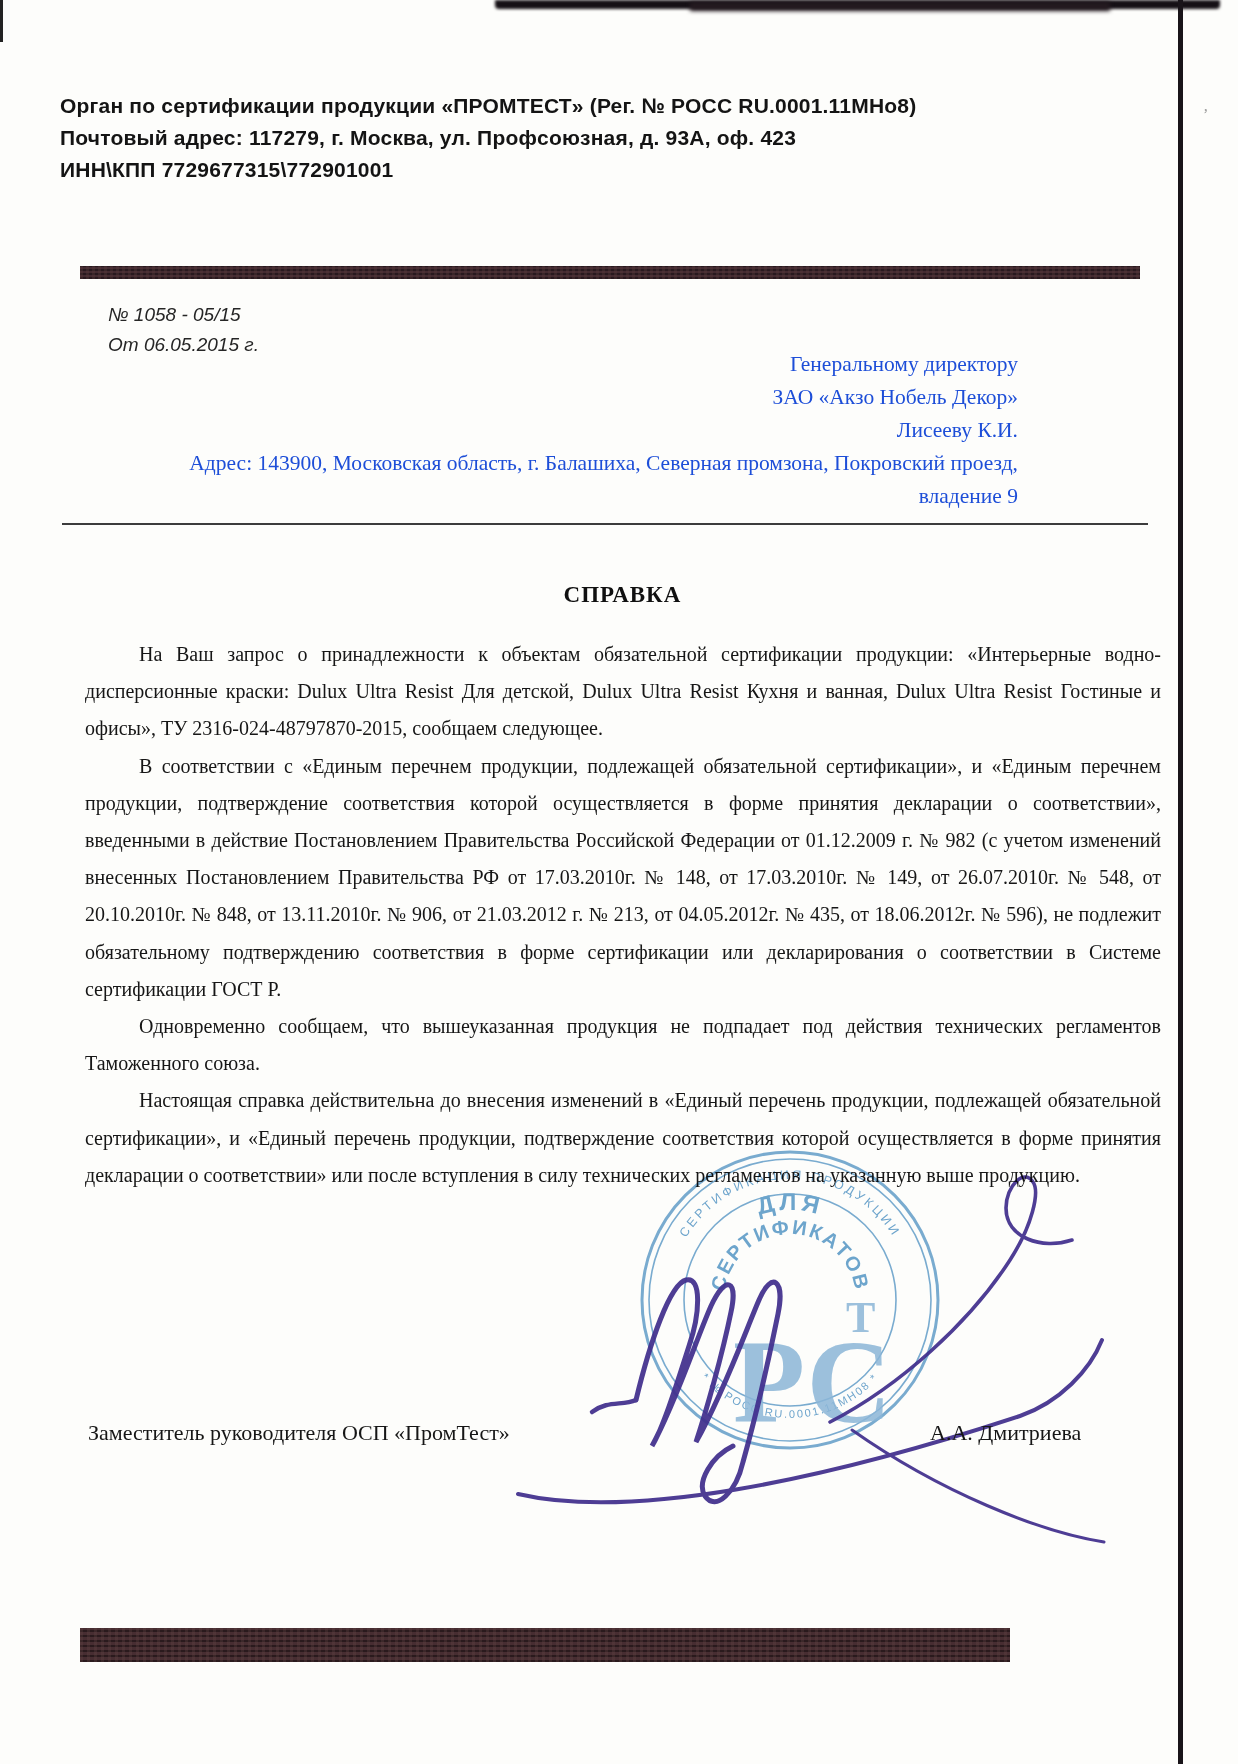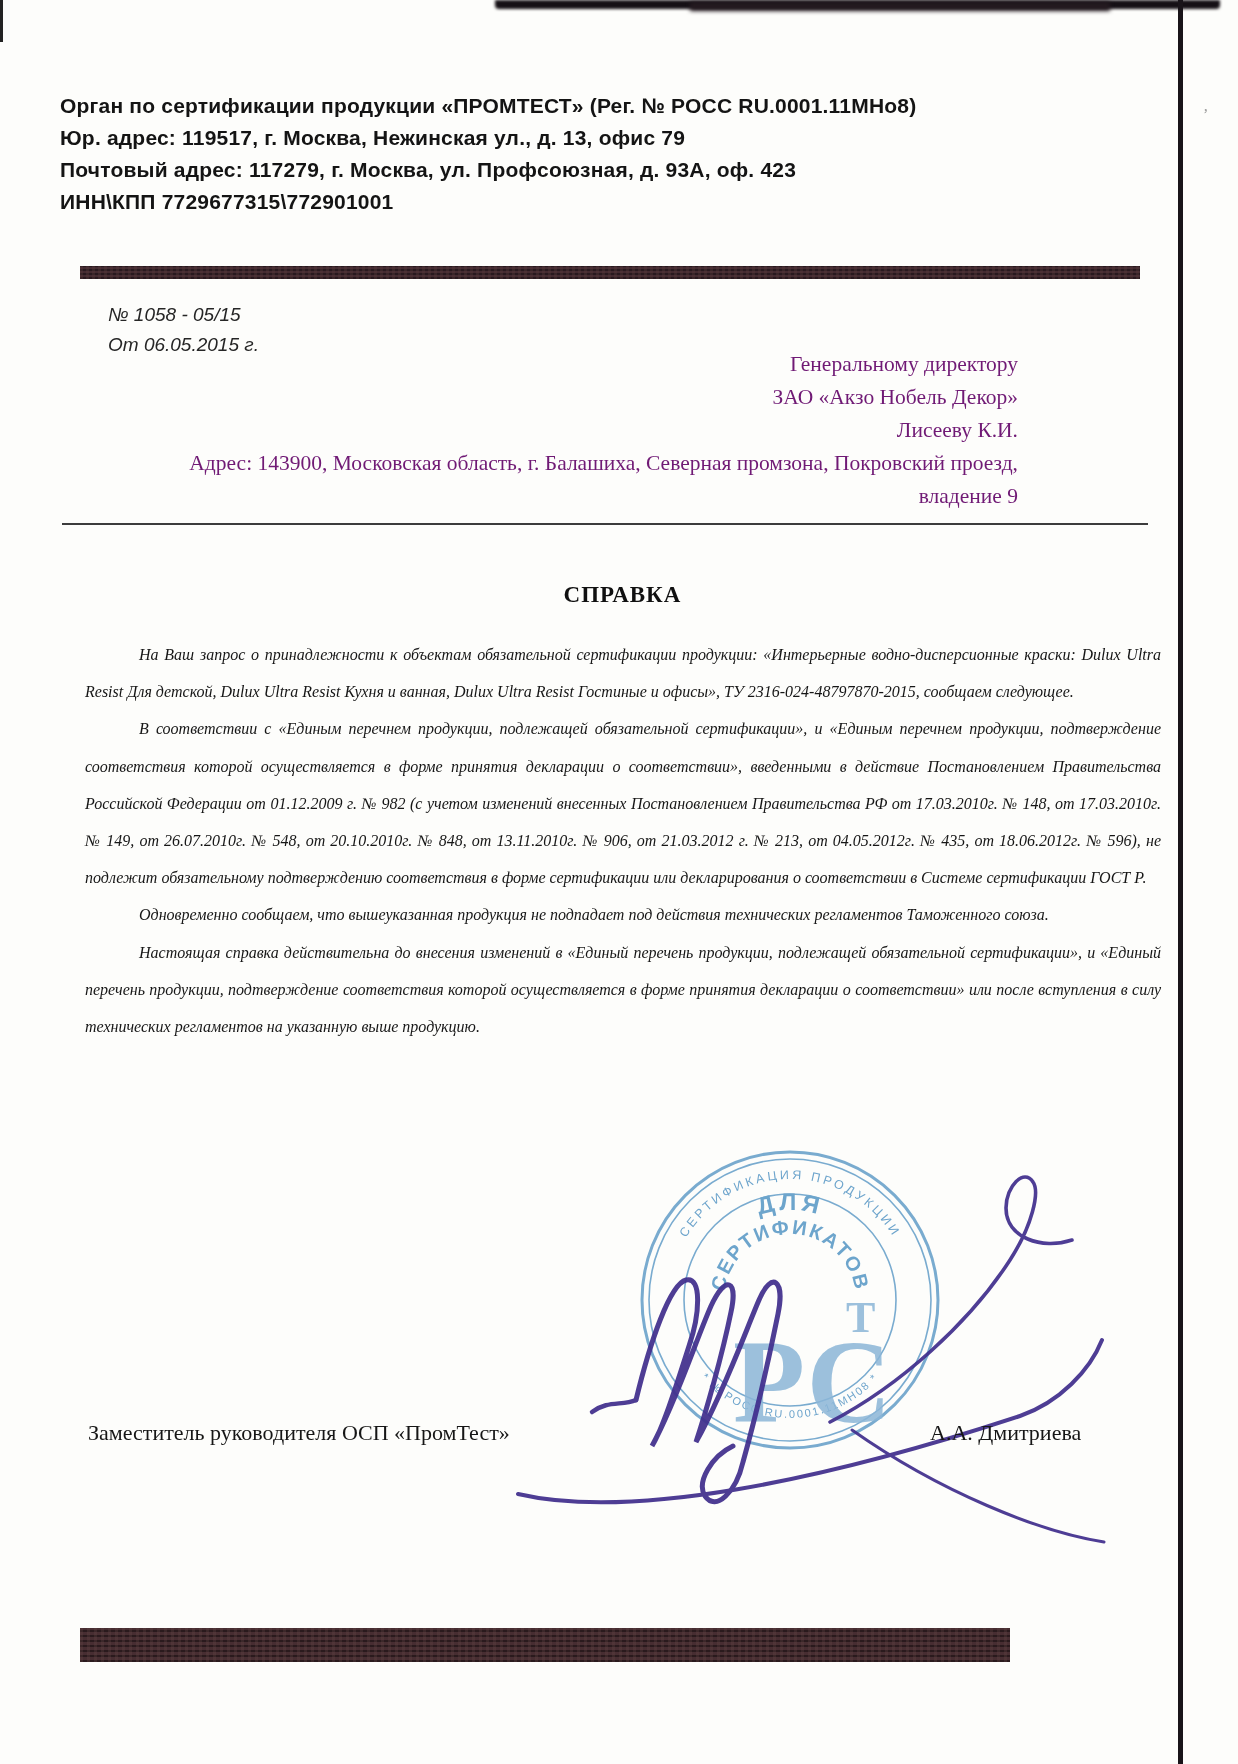--- a/index.html
+++ b/index.html
@@ -52,35 +52,35 @@
   }
   
   .ref-block {
     position: absolute; left: 88px; top: 300px;
     font-family: "Liberation Sans", sans-serif;
     font-style: italic; font-size: 19px; line-height: 30px; color: #262626; margin-left: 20px;
   }
   
   .addressee {
     position: absolute; left: 120px; top: 348px; width: 898px;
-    text-align: right; font-size: 21.5px; line-height: 33px; color: #701a75;
+    text-align: right; font-size: 21.5px; line-height: 33px; color: #1d4ed8;
   }
   .thin-rule {
     position: absolute; left: 62px; top: 523px; width: 1086px; height: 2px;
     background: #3c3c3c;
   }
   
   .doc-title {
     position: absolute; left: 85px; top: 582px; width: 1075px;
     text-align: center; font-weight: bold; font-size: 23px; letter-spacing: 1px;
     color: #101010;
   }
   .body-text {
     position: absolute; left: 85px; top: 636px; width: 1076px;
-    font-size: 16px; line-height: 37.2px; text-align: justify; color: #161616; font-style: italic;
+    font-size: 20px; line-height: 37.2px; text-align: justify; color: #161616;
   }
   .body-text p { text-indent: 54px; margin: 0; }
   
   .sig-row {
     position: absolute; left: 88px; top: 1420px; width: 1072px; height: 40px;
     font-size: 22px; color: #161616; text-decoration: underline;
   }
   .sig-position { position: absolute; left: 0; top: 0; }
   .sig-name { position: absolute; left: 842px; top: 0; }
   
@@ -104,21 +104,20 @@
 <div class="page">
 
   <div class="scan-top-bar"></div>
   <div class="scan-top-bar2"></div>
   <div class="scan-right-line"></div>
   <div class="scan-left-notch"></div>
   <div class="scan-speck">ʼ</div>
 
   <div class="org-header">
     <div>Орган по сертификации продукции «ПРОМТЕСТ» (Рег. № РОСС RU.0001.11МНо8)</div>
-    <div>Юр. адрес: 119517, г. Москва, Нежинская ул., д. 13, офис 79</div>
     <div>Почтовый адрес: 117279, г. Москва, ул. Профсоюзная, д. 93А, оф. 423</div>
     <div>ИНН\КПП 7729677315\772901001</div>
   </div>
 
   <div class="header-divider"></div>
 
   <div class="ref-block">
     <div>№ 1058 - 05/15</div>
     <div>От 06.05.2015 г.</div>
   </div>

